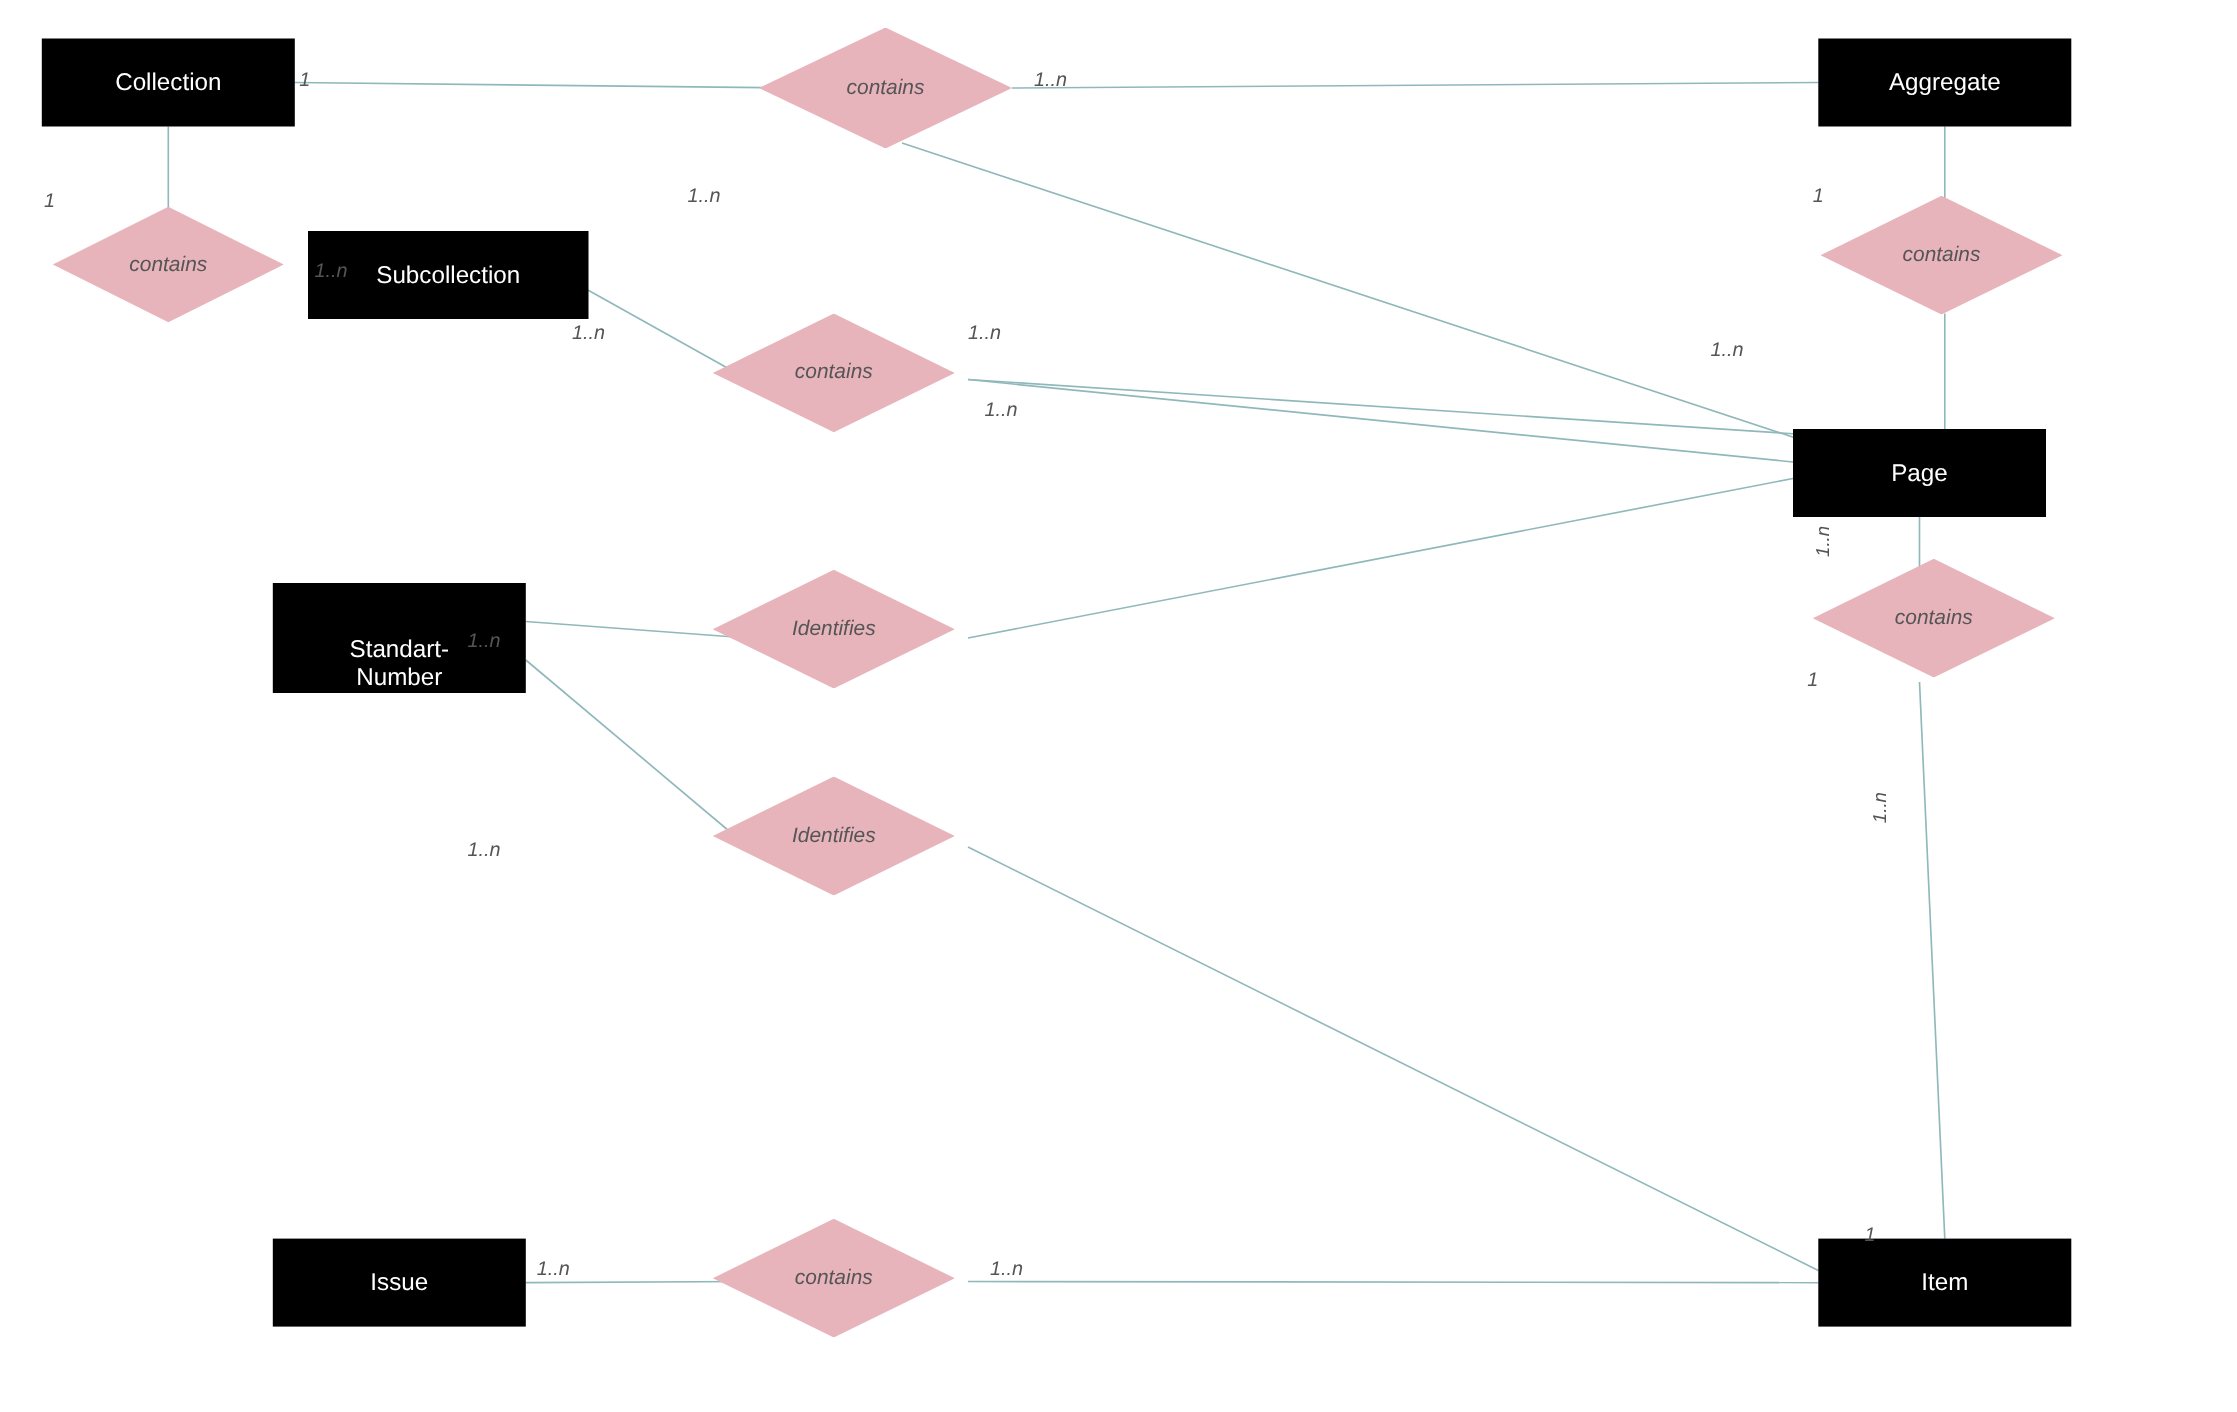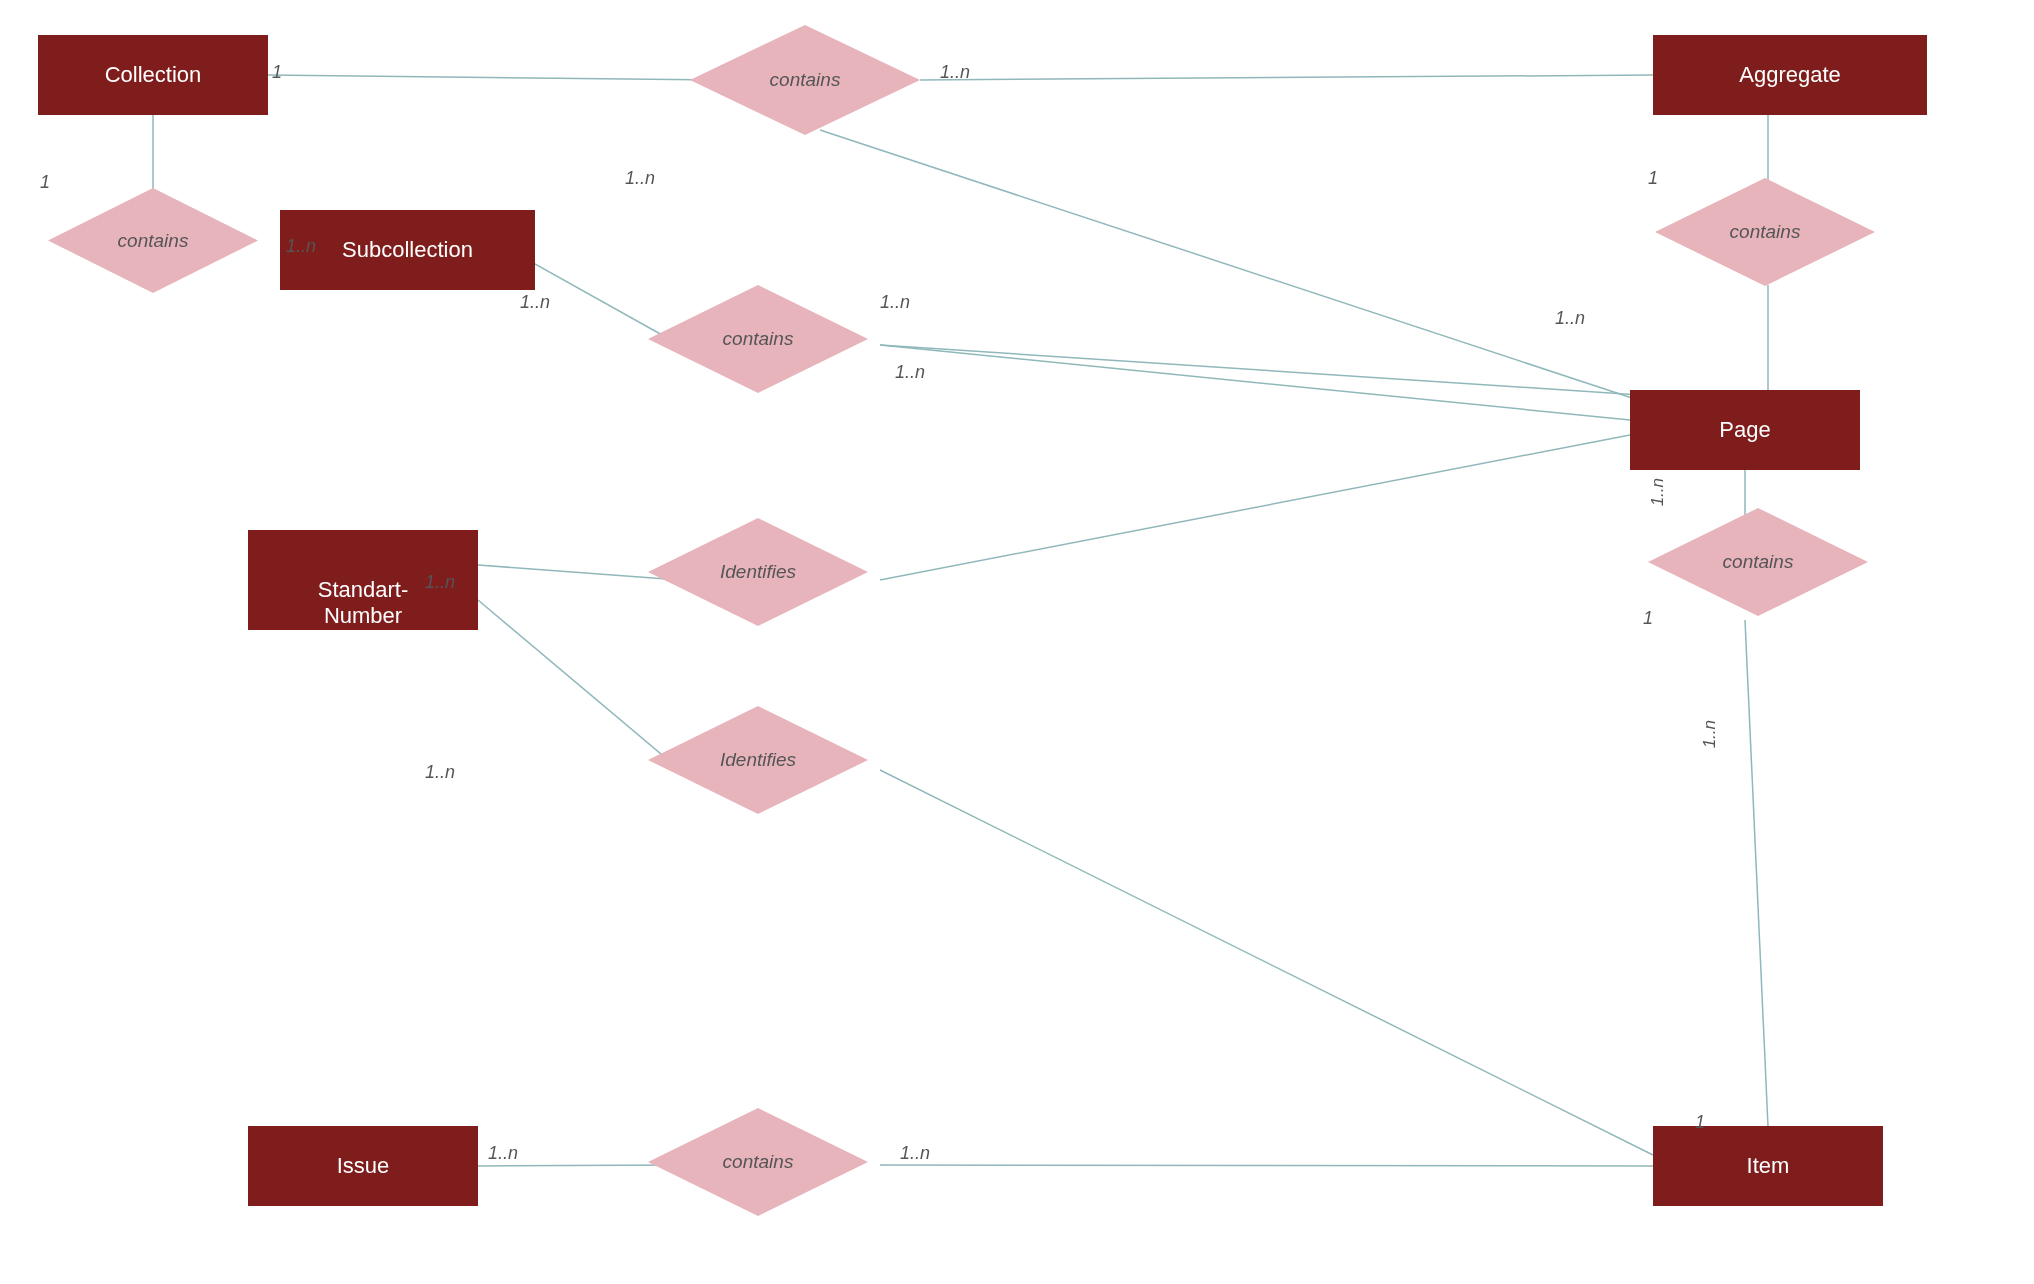--- a/index.html
+++ b/index.html
@@ -6,21 +6,21 @@
     body {
       background: #fff;
       font-family: 'Segoe UI', Arial, sans-serif;
       width: 2034px;
       height: 1284px;
       overflow: hidden;
       position: relative;
     }
     .entity {
       position: absolute;
-      background: #7f1d1d;
+      background: #000000;
       color: #fff;
       font-size: 22px;
       font-weight: 400;
       display: flex;
       align-items: center;
       justify-content: center;
       text-align: center;
       padding: 10px 20px;
     }
     .diamond-inner {
@@ -86,21 +86,21 @@
 
   <line x1="478" y1="1166" x2="680" y2="1165" stroke="#90b8bb" stroke-width="1.5"></line>
 
   <line x1="880" y1="1165" x2="1653" y2="1166" stroke="#90b8bb" stroke-width="1.5"></line>
 </svg>
 
 <div class="entity" style="left:38px; top:35px; width:230px; height:80px;">
   <span>Collection</span>
 </div>
 
-<div class="entity" style="left:1653px; top:35px; width:274px; height:80px;">
+<div class="entity" style="left:1653px; top:35px; width:230px; height:80px;">
   <span>Aggregate</span>
 </div>
 
 <div class="entity" style="left:280px; top:210px; width:255px; height:80px;">
   <span>Subcollection</span>
 </div>
 
 <div class="entity" style="left:1630px; top:390px; width:230px; height:80px;">
   <span>Page</span>
 </div>

